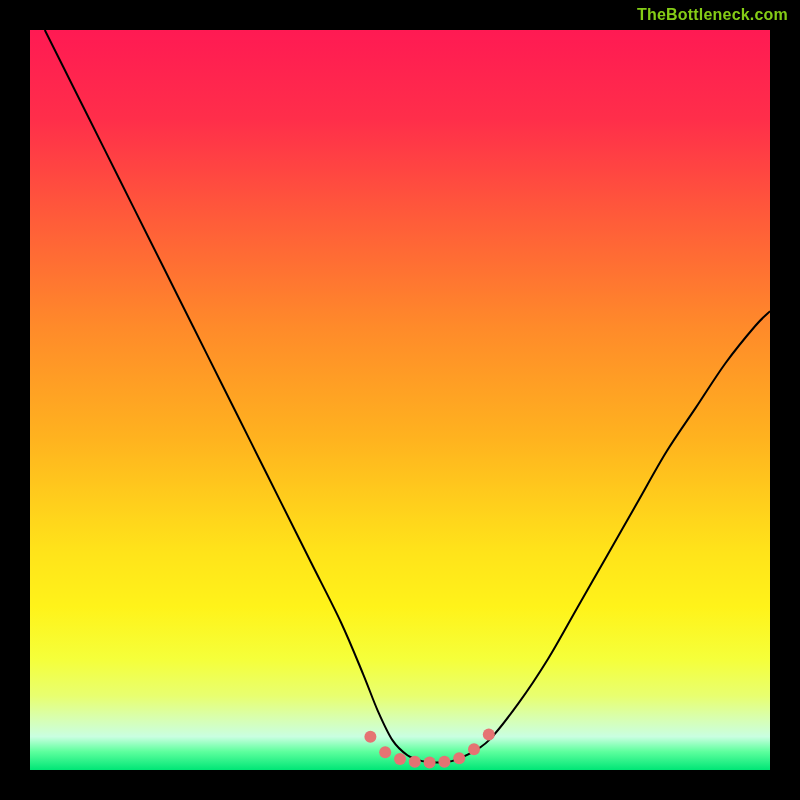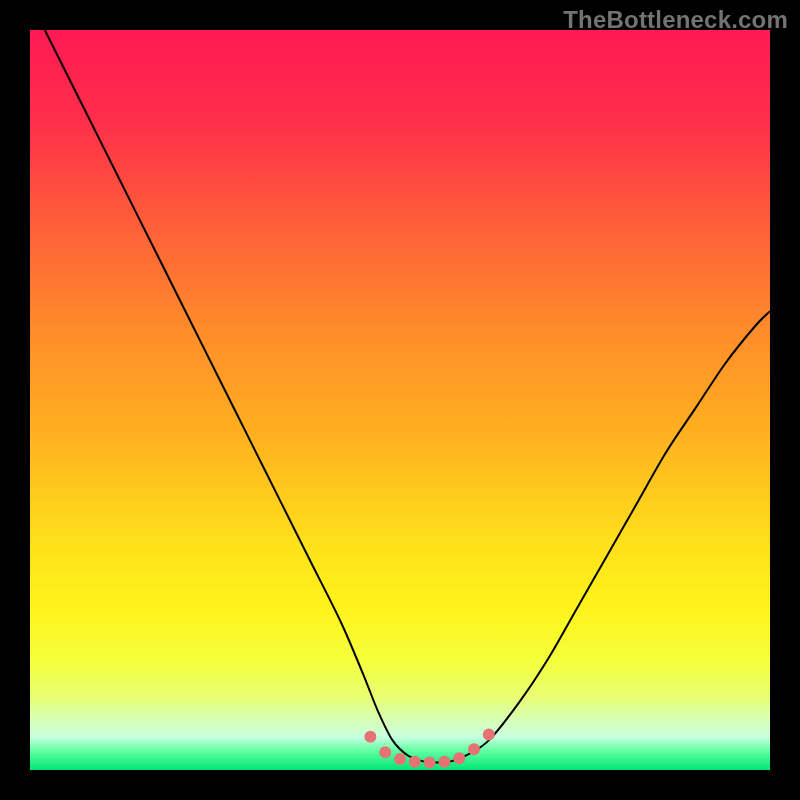--- a/index.html
+++ b/index.html
@@ -36,22 +36,22 @@
     position: absolute;
     left: 0;
     top: 0;
     width: 100%;
     height: 100%;
   }
   .watermark {
     position: absolute;
     top: 6px;
     right: 12px;
-    color: #737373;
-    font-size: 24px;
+    color: #84cc16;
+    font-size: 16px;
     font-weight: 600;
     letter-spacing: 0.2px;
     user-select: none;
     font-family: Arial, Helvetica, sans-serif;
   }
 </style>
 </head>
 <body>
 
 <div class="frame">

